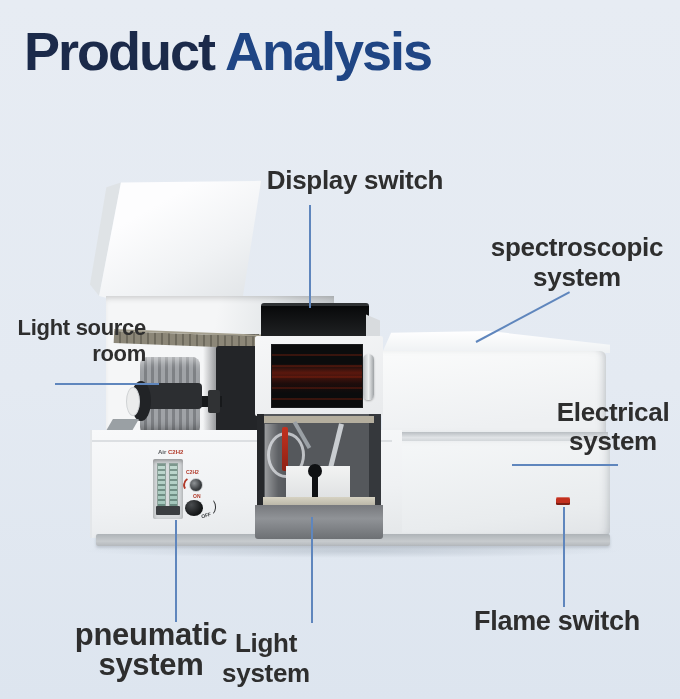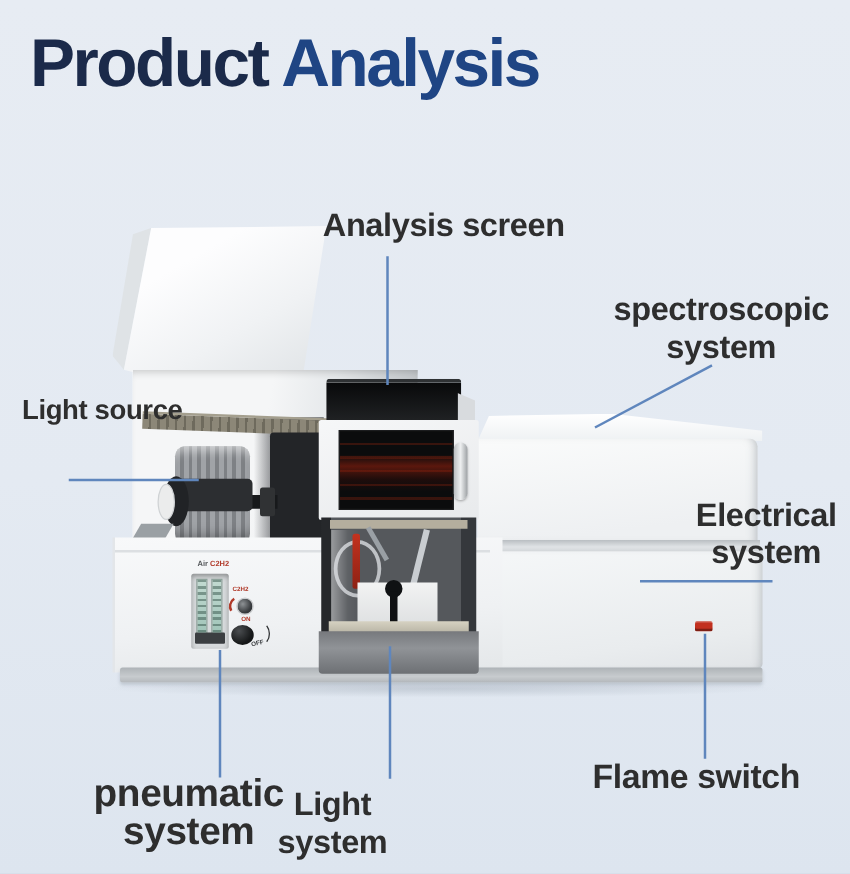--- a/index.html
+++ b/index.html
@@ -97,28 +97,29 @@
 
   <div class="abs line" style="left:309px;top:205px;width:2px;height:103px;"></div>
   <div class="abs line" style="left:476px;top:341px;width:106px;height:2px;transform:rotate(-28deg);transform-origin:left center;"></div>
   <div class="abs line" style="left:55px;top:383px;width:104px;height:2px;"></div>
   <div class="abs line" style="left:512px;top:464px;width:106px;height:2px;"></div>
   <div class="abs line" style="left:175px;top:520px;width:2px;height:102px;"></div>
   <div class="abs line" style="left:311px;top:517px;width:2px;height:106px;"></div>
   <div class="abs line" style="left:563px;top:507px;width:2px;height:100px;"></div>
 
   <div class="abs lbl" style="left:250px;top:165px;width:210px;font-size:26px;">
-    <div>Analysis screen</div>
+    <div>Display switch</div>
   </div>
   <div class="abs lbl" style="left:477px;top:232px;width:200px;font-size:26px;line-height:30px;">
     <div>spectroscopic</div>
     <div>system</div>
   </div>
   <div class="abs lbl" style="left:0px;top:315px;width:146px;font-size:22px;line-height:26px;text-align:right;">
     <div>Light source</div>
+    <div>room</div>
   </div>
   <div class="abs lbl" style="left:523px;top:398px;width:180px;font-size:26px;line-height:29px;">
     <div>Electrical</div>
     <div>system</div>
   </div>
   <div class="abs lbl" style="left:61px;top:620px;width:180px;font-size:31px;line-height:30px;">
     <div>pneumatic</div>
     <div>system</div>
   </div>
   <div class="abs lbl" style="left:176px;top:628px;width:180px;font-size:26px;line-height:30px;">

